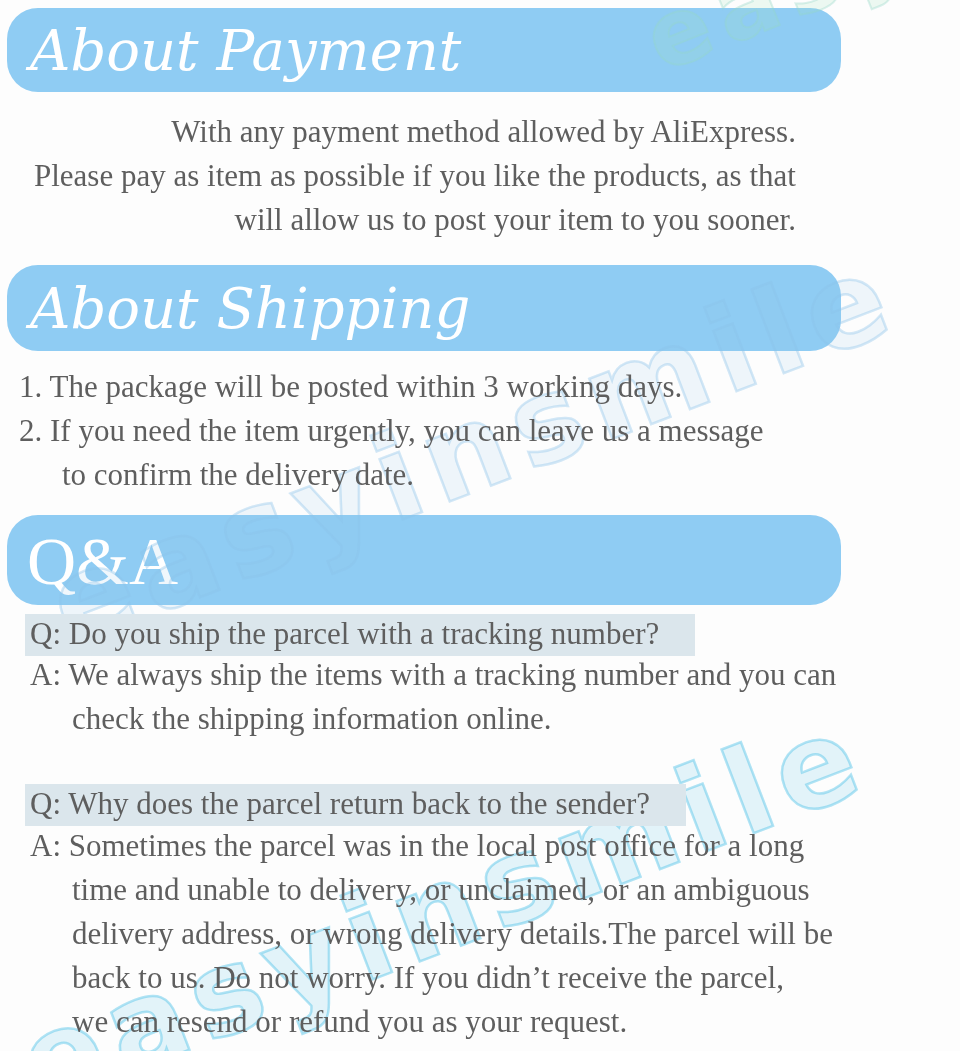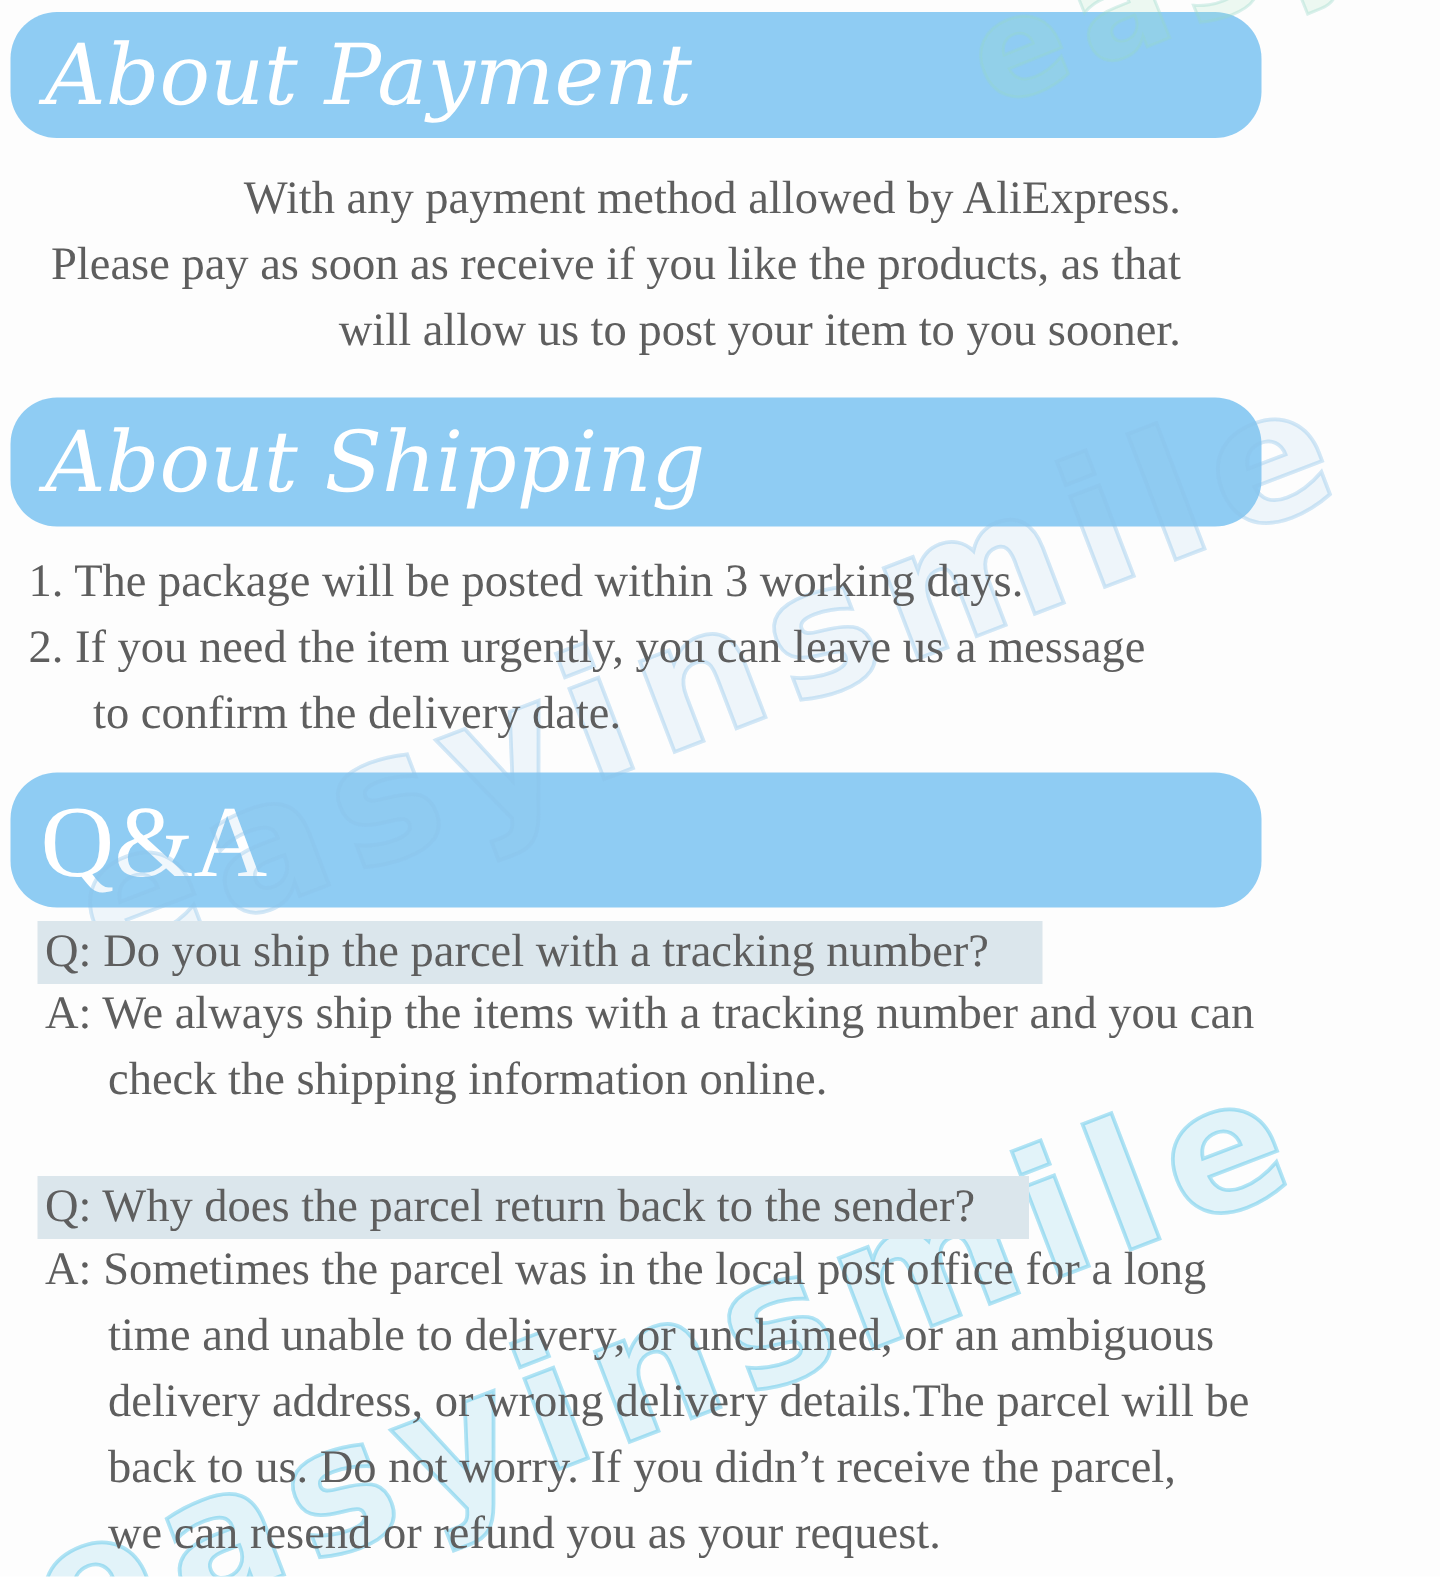--- a/index.html
+++ b/index.html
@@ -118,21 +118,21 @@
 
   <span class="wm" id="wm-top">easyinsmile</span>
   <span class="wm" id="wm-middle">easyinsmile</span>
   <span class="wm" id="wm-bottom">easyinsmile</span>
 
   <div class="bar" id="bar-payment">
     <span class="script-title">About Payment</span>
   </div>
   <div class="bodytext" id="payment-text">
     <div class="line">With any payment method allowed by AliExpress.</div>
-    <div class="line">Please pay as soon as receive if you like the products, as that</div>
+    <div class="line">Please pay as item as possible if you like the products, as that</div>
     <div class="line">will allow us to post your item to you sooner.</div>
   </div>
 
   <div class="bar" id="bar-shipping">
     <span class="script-title">About Shipping</span>
   </div>
   <div class="bodytext" id="shipping-text">
     <div class="line">1. The package will be posted within 3 working days.</div>
     <div class="line">2. If you need the item urgently, you can leave us a message</div>
     <div class="line cont">to confirm the delivery date.</div>

